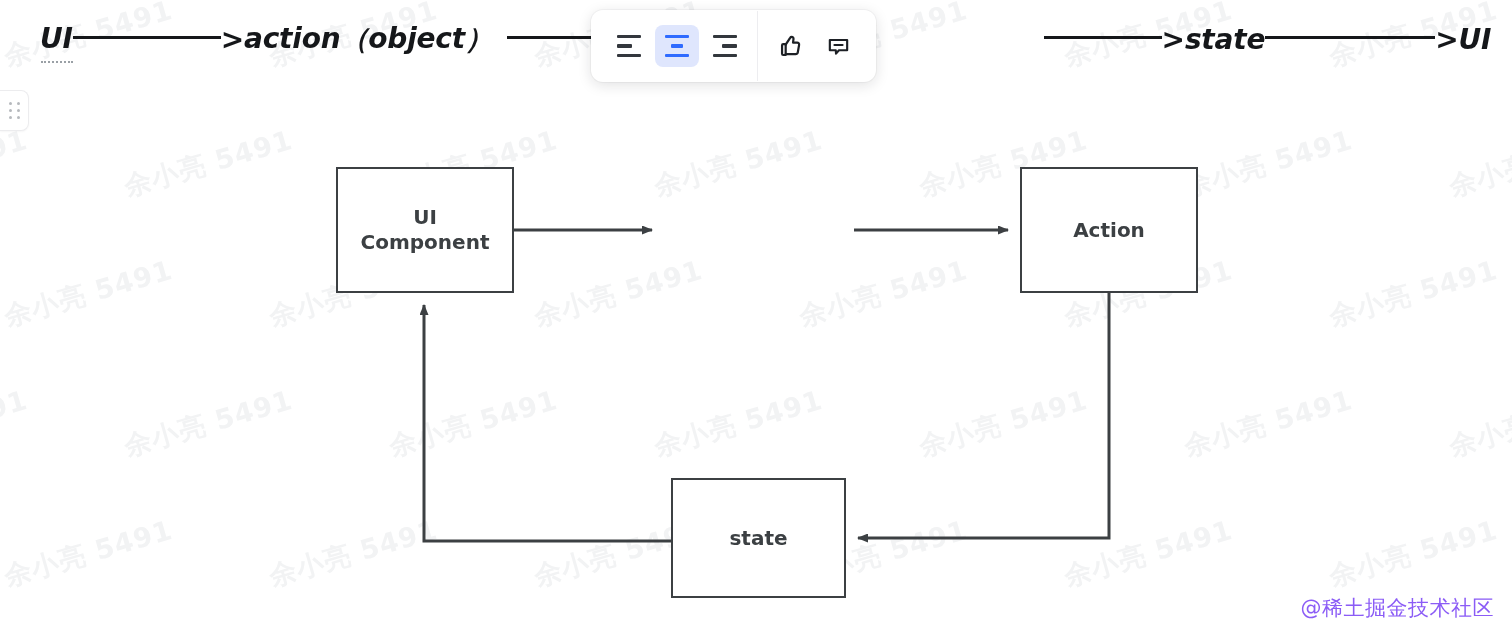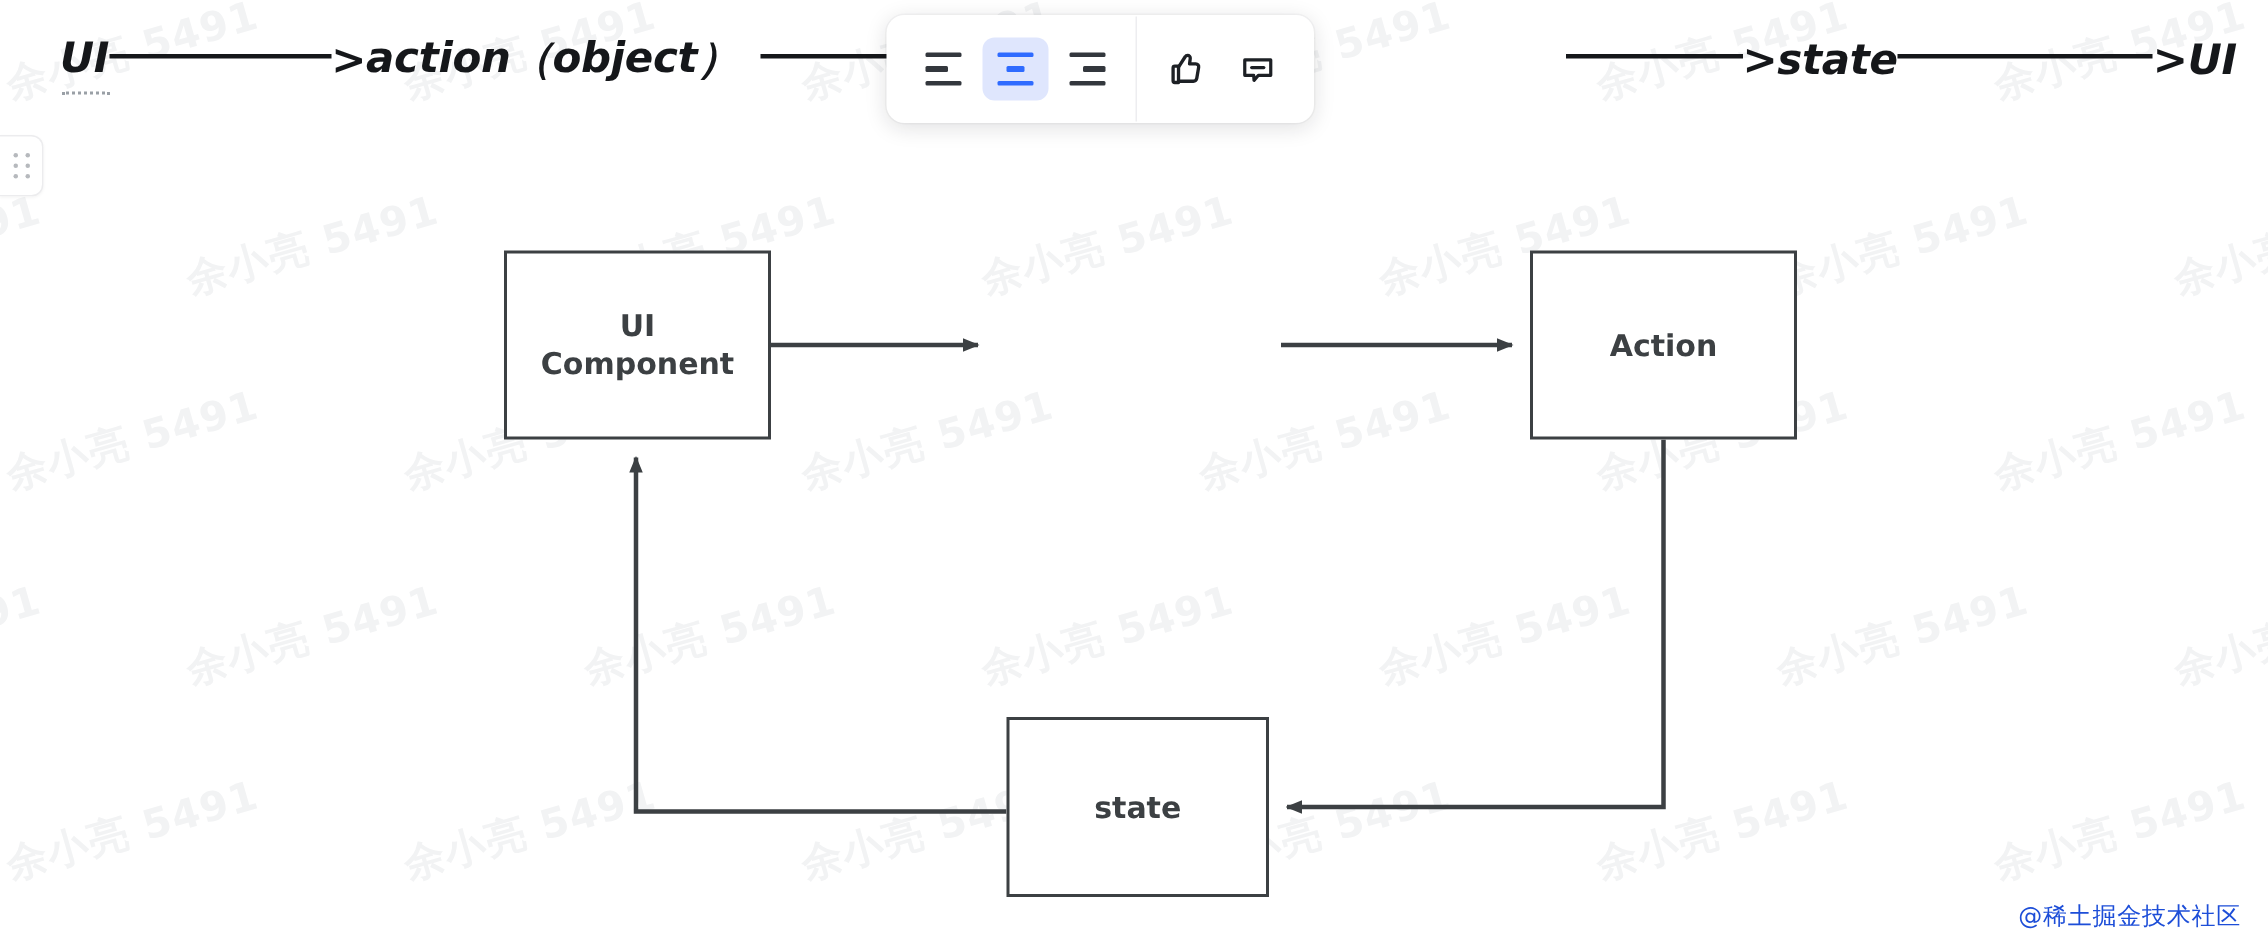--- a/index.html
+++ b/index.html
@@ -178,22 +178,22 @@
   }
   #node-ui { left: 336px; top: 167px; width: 178px; height: 126px; font-size: 20px; }
   #node-action { left: 664px; top: 167px; width: 190px; height: 126px; font-size: 20px; }
   #node-reducer { left: 1020px; top: 167px; width: 178px; height: 126px; font-size: 20px; }
   #node-state { left: 671px; top: 478px; width: 175px; height: 120px; font-size: 20px; }
 
   
   .credit {
     position: absolute;
     right: 18px; bottom: 8px;
-    color: #1d4ed8;
-    font-size: 16px;
+    color: #8b5cf6;
+    font-size: 21px;
     font-family: "DejaVu Sans", sans-serif;
     z-index: 6;
     letter-spacing: 0.5px;
   }
 </style>
 </head>
 <body>
 
 <div id="root">
 

